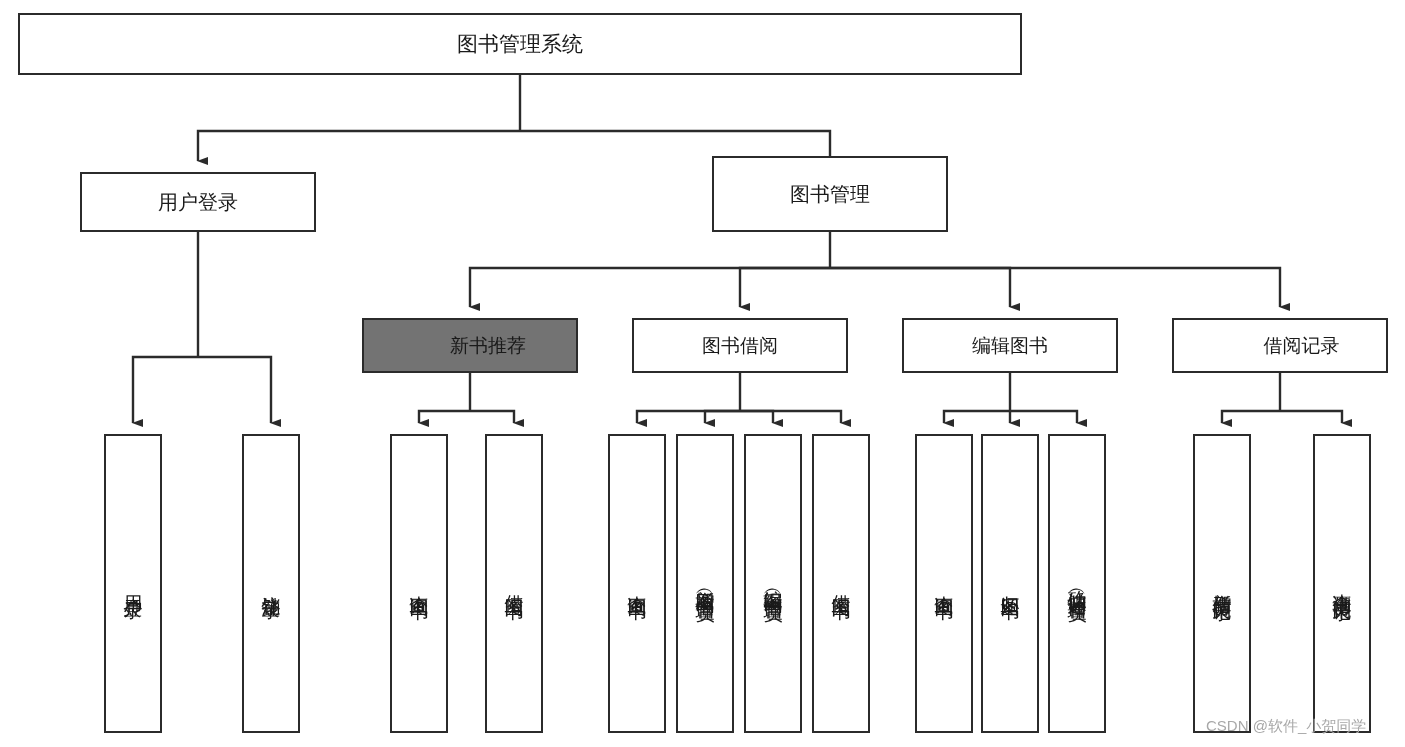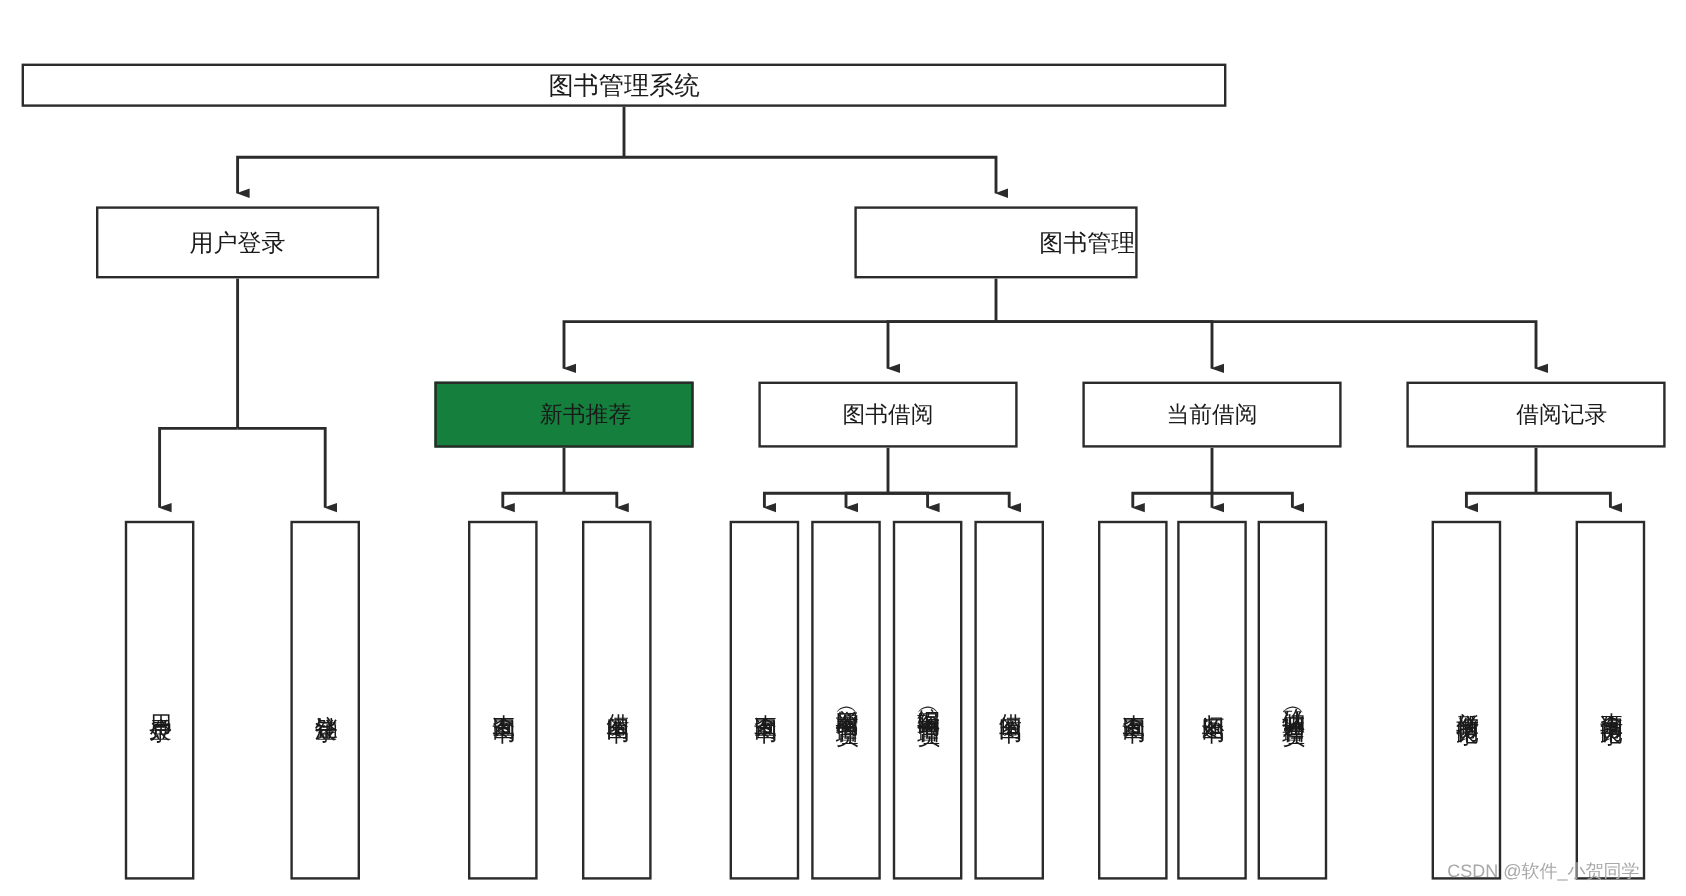--- a/index.html
+++ b/index.html
@@ -102,37 +102,37 @@
         <path d="M 1010 411 L 944 411 L 944 423" marker-end="url(#arrowhead)"></path>
         <path d="M 1010 411 L 1010 423" marker-end="url(#arrowhead)"></path>
         <path d="M 1010 411 L 1077 411 L 1077 423" marker-end="url(#arrowhead)"></path>
         <path d="M 1280 373 L 1280 411"></path>
         <path d="M 1280 411 L 1222 411 L 1222 423" marker-end="url(#arrowhead)"></path>
         <path d="M 1280 411 L 1342 411 L 1342 423" marker-end="url(#arrowhead)"></path>
       </g>
   </svg>
 
   <div id="nodes">
-      <div class="node root" style="left: 18px; top: 13px; width: 1004px; height: 36px; border-color: rgb(43, 43, 43); background: rgb(255, 255, 255); margin-top: 40px;">
+      <div class="node root" style="left: 18px; top: 13px; width: 1004px; height: 62px; border-color: rgb(43, 43, 43); background: rgb(255, 255, 255);">
         <span class="node-label">图书管理系统</span>
       </div>
       <div class="node level2" style="left: 80px; top: 172px; width: 236px; height: 60px; border-color: rgb(43, 43, 43); background: rgb(255, 255, 255);">
         <span class="node-label">用户登录</span>
       </div>
-      <div class="node level2" style="left: 712px; top: 172px; width: 236px; height: 60px; border-color: rgb(43, 43, 43); background: rgb(255, 255, 255); justify-content: flex-end;">
+      <div class="node level2" style="left: 712px; top: 156px; width: 236px; height: 76px; border-color: rgb(43, 43, 43); background: rgb(255, 255, 255);">
         <span class="node-label">图书管理</span>
       </div>
-      <div class="node level3" style="left: 362px; top: 318px; width: 216px; height: 55px; border-color: rgb(43, 43, 43); background: #15803d; padding-left: 36px;">
+      <div class="node level3" style="left: 362px; top: 318px; width: 216px; height: 55px; border-color: rgb(43, 43, 43); background: #737373; padding-left: 36px;">
         <span class="node-label">新书推荐</span>
       </div>
       <div class="node level3" style="left: 632px; top: 318px; width: 216px; height: 55px; border-color: rgb(43, 43, 43); background: rgb(255, 255, 255); justify-content: center;">
         <span class="node-label">图书借阅</span>
       </div>
       <div class="node level3" style="left: 902px; top: 318px; width: 216px; height: 55px; border-color: rgb(43, 43, 43); background: rgb(255, 255, 255);">
-        <span class="node-label">当前借阅</span>
+        <span class="node-label">编辑图书</span>
       </div>
       <div class="node level3" style="left: 1172px; top: 318px; width: 216px; height: 55px; border-color: rgb(43, 43, 43); background: rgb(255, 255, 255); padding-left: 43px;">
         <span class="node-label">借阅记录</span>
       </div>
       <div class="node leaf" style="left: 104px; top: 434px; width: 58px; height: 299px; border-color: rgb(43, 43, 43); background: rgb(255, 255, 255);">
         <span class="node-label">用户登录</span>
       </div>
       <div class="node leaf" style="left: 242px; top: 434px; width: 58px; height: 299px; border-color: rgb(43, 43, 43); background: rgb(255, 255, 255);">
         <span class="node-label">注销登录</span>
       </div>

